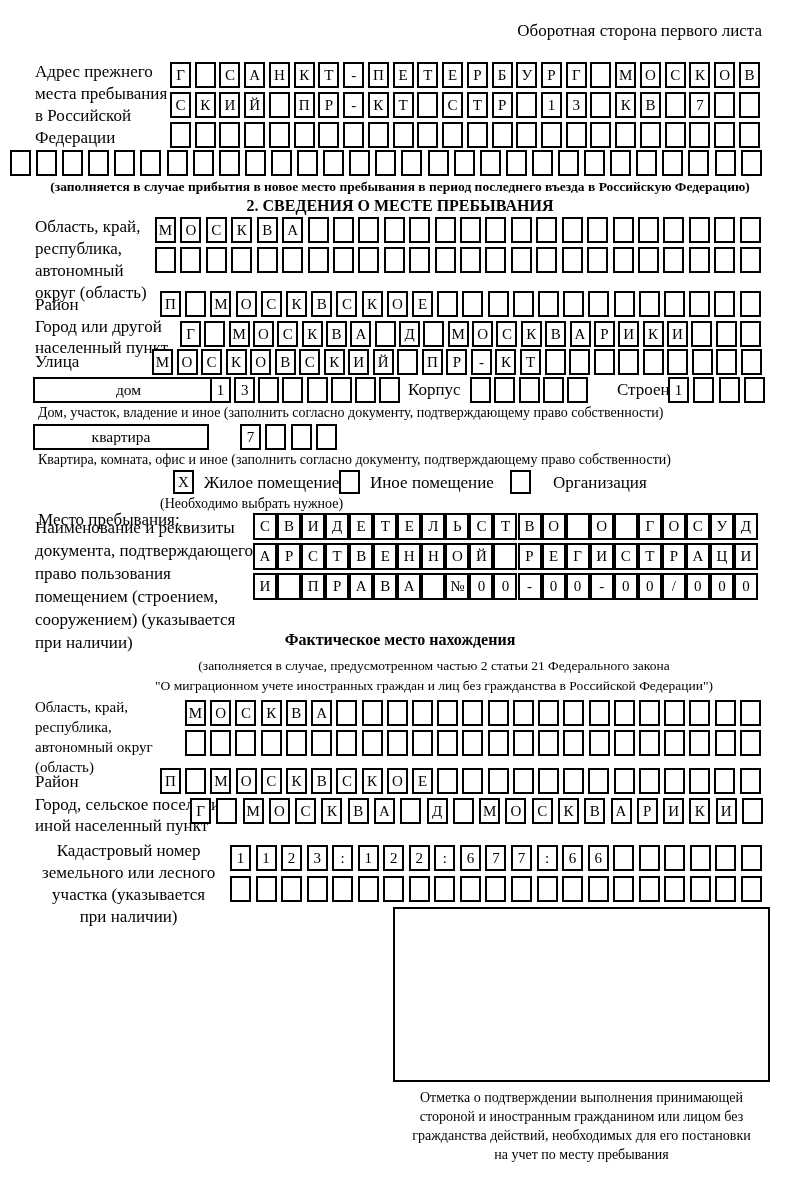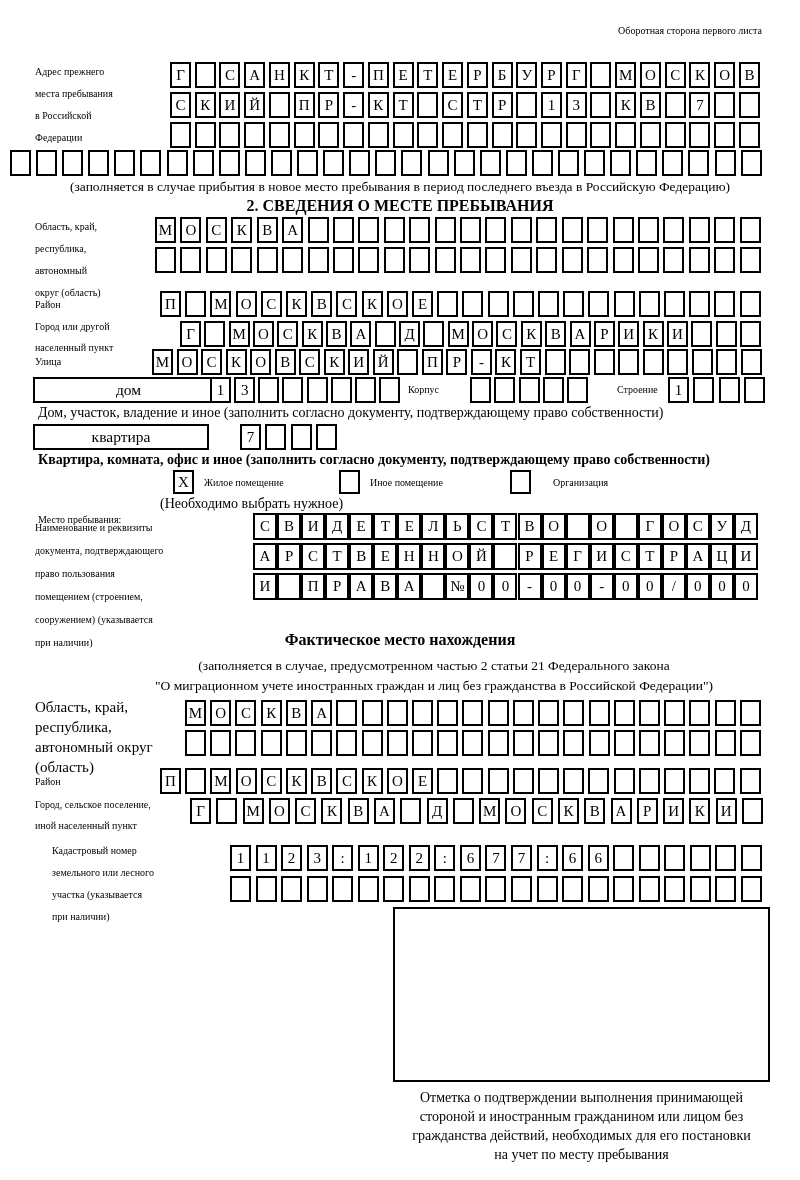--- a/index.html
+++ b/index.html
@@ -1,19 +1,19 @@
 <!DOCTYPE html>
 <html><head>
 <meta charset="utf-8">
 <style>
   html,body{margin:0;padding:0;background:#fff;}
   .page{position:relative;width:800px;height:1180px;background:#fff;color:#000;
         font-family:"Liberation Serif","DejaVu Serif",serif;overflow:hidden;}
   .abs{position:absolute;}
-  .lbl{font-size:10px;line-height:22px;white-space:pre-line;}
+  .lbl{font-size:17px;line-height:22px;white-space:pre-line;}
   .lbl-sm{font-size:15px;line-height:20px;white-space:pre-line;}
   .note{font-size:13.5px;white-space:pre-line;}
   .center{text-align:center;width:800px;left:0;}
   .title{font-weight:bold;font-size:16px;}
   .cells{display:flex;justify-content:space-between;}
   .cell{width:21px;height:26px;border:2px solid #000;box-sizing:border-box;
         display:flex;align-items:center;justify-content:center;
         font-size:15px;flex:0 0 auto;background:#fff;}
   .doc .cell{width:24px;height:27px;border-width:2.5px;}
   .widebox{border:2px solid #000;box-sizing:border-box;height:26px;
@@ -135,21 +135,21 @@
       <span class="cell"></span>
       <span class="cell"></span>
       <span class="cell"></span>
       <span class="cell"></span>
       <span class="cell"></span>
       <span class="cell"></span>
       <span class="cell"></span>
       <span class="cell"></span>
       <span class="cell"></span>
     </div>
-  <div class="abs note center" style="top:179px;">(заполняется в случае прибытия в новое место пребывания в период последнего въезда в Российскую Федерацию)</div>
+  <div class="abs note center" style="top:179px;font-weight:bold;">(заполняется в случае прибытия в новое место пребывания в период последнего въезда в Российскую Федерацию)</div>
 
   <div class="abs title center" style="top:197px;">2. СВЕДЕНИЯ О МЕСТЕ ПРЕБЫВАНИЯ</div>
 
   <div class="abs lbl" style="left:35px;top:216px;">Область, край,
 республика,
 автономный
 округ (область)</div>
   <div class="abs cells" style="left:155px;top:217px;width:606px;">
       <span class="cell">М</span>
       <span class="cell">О</span>
@@ -317,21 +317,21 @@
     </div>
   <div class="abs note" style="left:38px;top:405px;font-size:14px;">Дом, участок, владение и иное (заполнить согласно документу, подтверждающему право собственности)</div>
 
   <div class="abs widebox" style="left:33px;top:424px;width:176px;">квартира</div>
   <div class="abs cells" style="left:240px;top:424px;width:97px;">
       <span class="cell">7</span>
       <span class="cell"></span>
       <span class="cell"></span>
       <span class="cell"></span>
     </div>
-  <div class="abs note" style="left:38px;top:452px;font-size:14px;font-weight:bold;">Квартира, комната, офис и иное (заполнить согласно документу, подтверждающему право собственности)</div>
+  <div class="abs note" style="left:38px;top:452px;font-size:14px;">Квартира, комната, офис и иное (заполнить согласно документу, подтверждающему право собственности)</div>
 
   <div class="abs lbl" style="left:38px;top:472px;margin-top:37px;">Место пребывания:</div>
   <div class="abs chk" style="left:173px;top:470px;">X</div>
   <div class="abs lbl" style="left:204px;top:472px;text-align:center;">Жилое помещение</div>
   <div class="abs chk" style="left:339px;top:470px;"></div>
   <div class="abs lbl" style="left:370px;top:472px;">Иное помещение</div>
   <div class="abs chk" style="left:510px;top:470px;"></div>
   <div class="abs lbl" style="left:553px;top:472px;">Организация</div>
   <div class="abs note" style="left:160px;top:496px;width:352px;text-align:left;font-size:14px;">(Необходимо выбрать нужное)</div>
 
@@ -518,21 +518,21 @@
       <span class="cell">К</span>
       <span class="cell">В</span>
       <span class="cell">А</span>
       <span class="cell">Р</span>
       <span class="cell">И</span>
       <span class="cell">К</span>
       <span class="cell">И</span>
       <span class="cell"></span>
     </div>
 
-  <div class="abs lbl" style="left:52px;top:840px;">Кадастровый номер
+  <div class="abs lbl" style="left:42px;top:840px;text-align:center;">Кадастровый номер
 земельного или лесного
 участка (указывается
 при наличии)</div>
   <div class="abs cells" style="left:230px;top:845px;width:532px;">
       <span class="cell">1</span>
       <span class="cell">1</span>
       <span class="cell">2</span>
       <span class="cell">3</span>
       <span class="cell">:</span>
       <span class="cell">1</span>

